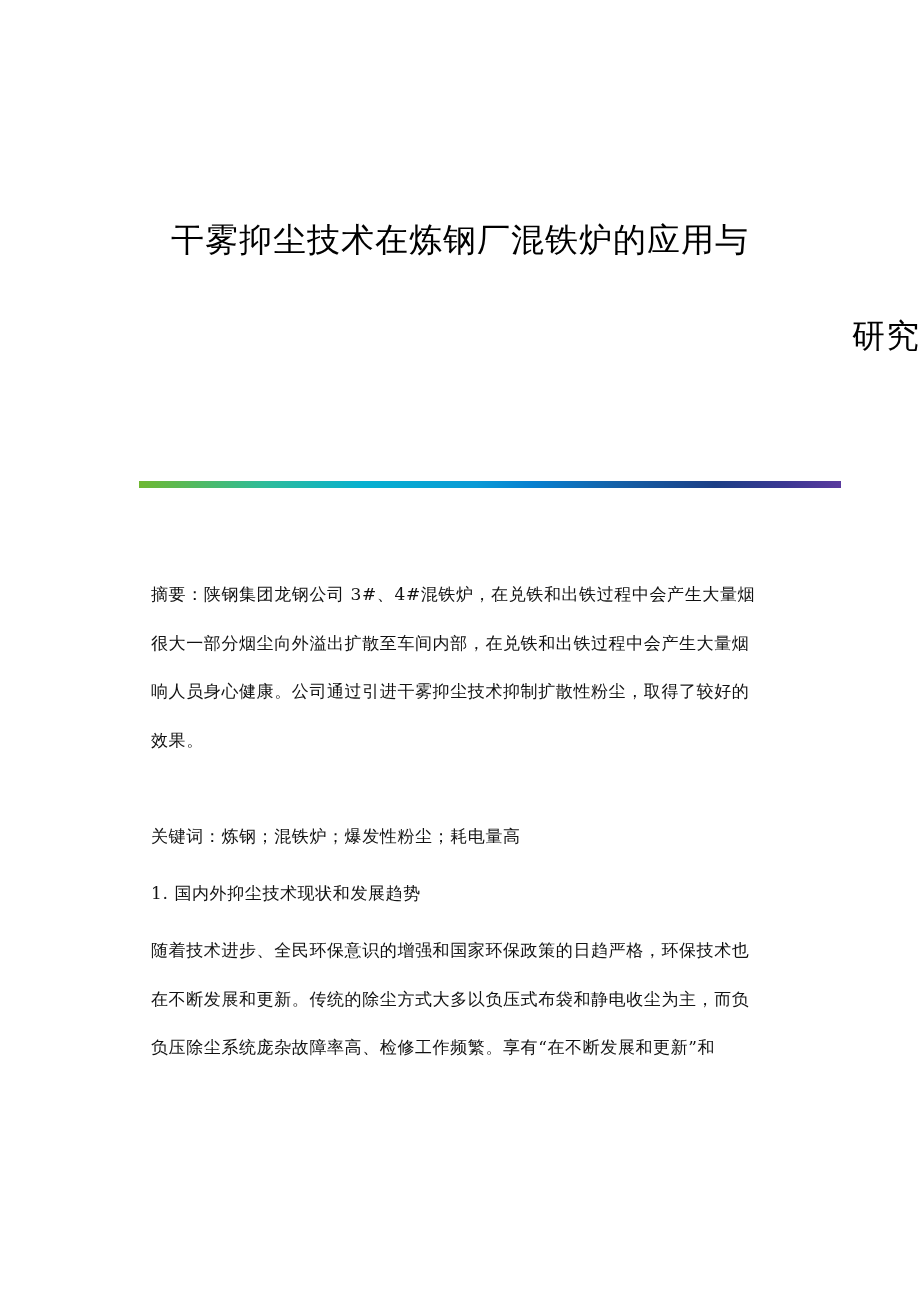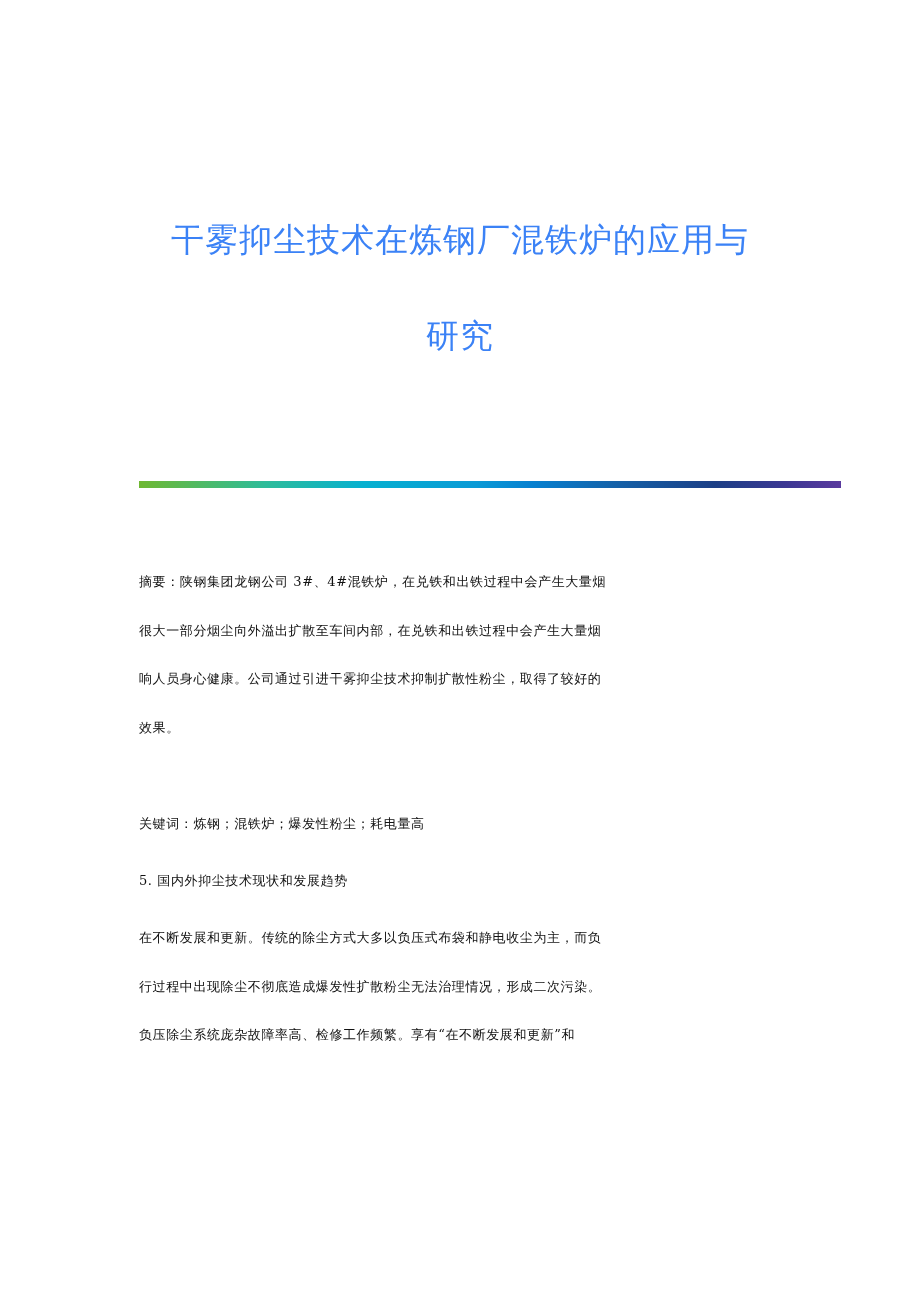--- a/index.html
+++ b/index.html
@@ -16,40 +16,40 @@
       color: #111111;
     }
     .title-line {
       position: absolute;
       left: 0;
       width: 920px;
       text-align: center;
       font-family: "DejaVu Sans", "Liberation Sans", sans-serif;
       font-size: 33px;
       letter-spacing: 1px;
-      color: #3b82f6;
+      color: #000000;
     }
     #title-1 { top: 218px; }
-    #title-2 { top: 314px; }
+    #title-2 { top: 314px; text-align: right; }
     .rule {
       position: absolute;
       left: 139px;
       top: 481px;
       width: 702px;
       height: 7px;
       background: linear-gradient(to right, #6fb832 0%, #2dbc9a 18%, #06b0d0 32%, #0a9ad6 48%, #0780d0 56%, #1561a8 68%, #1c3f86 82%, #3b3793 92%, #5a3a9e 100%);
     }
     .para {
       position: absolute;
       left: 139px;
       width: 640px;
-      font-size: 13px;
+      font-size: 17px;
       line-height: 48.5px;
       letter-spacing: 0.6px;
-      margin: 0;
+      margin: 12px;
       text-align: justify;
       text-align-last: left;
     }
     .line { display: block; white-space: nowrap; }
     #abstract { top: 558px; }
     #keywords { top: 800px; }
     #heading-1 { top: 857px; }
     #body-1 { top: 914px; }
   </style>
 </head>
@@ -63,20 +63,20 @@
 
   <div id="abstract" class="para">
     <span class="line">摘要：陕钢集团龙钢公司 3#、4#混铁炉，在兑铁和出铁过程中会产生大量烟</span>
     <span class="line">很大一部分烟尘向外溢出扩散至车间内部，在兑铁和出铁过程中会产生大量烟</span>
     <span class="line">响人员身心健康。公司通过引进干雾抑尘技术抑制扩散性粉尘，取得了较好的</span>
     <span class="line">效果。</span>
   </div>
 
   <div id="keywords" class="para">关键词：炼钢；混铁炉；爆发性粉尘；耗电量高</div>
 
-  <div id="heading-1" class="para">5. 国内外抑尘技术现状和发展趋势</div>
+  <div id="heading-1" class="para">1. 国内外抑尘技术现状和发展趋势</div>
 
   <div id="body-1" class="para">
+    <span class="line">随着技术进步、全民环保意识的增强和国家环保政策的日趋严格，环保技术也</span>
     <span class="line">在不断发展和更新。传统的除尘方式大多以负压式布袋和静电收尘为主，而负</span>
-    <span class="line">行过程中出现除尘不彻底造成爆发性扩散粉尘无法治理情况，形成二次污染。</span>
     <span class="line">负压除尘系统庞杂故障率高、检修工作频繁。享有“在不断发展和更新”和</span>
   </div>
 </div>
 
 </body></html>

